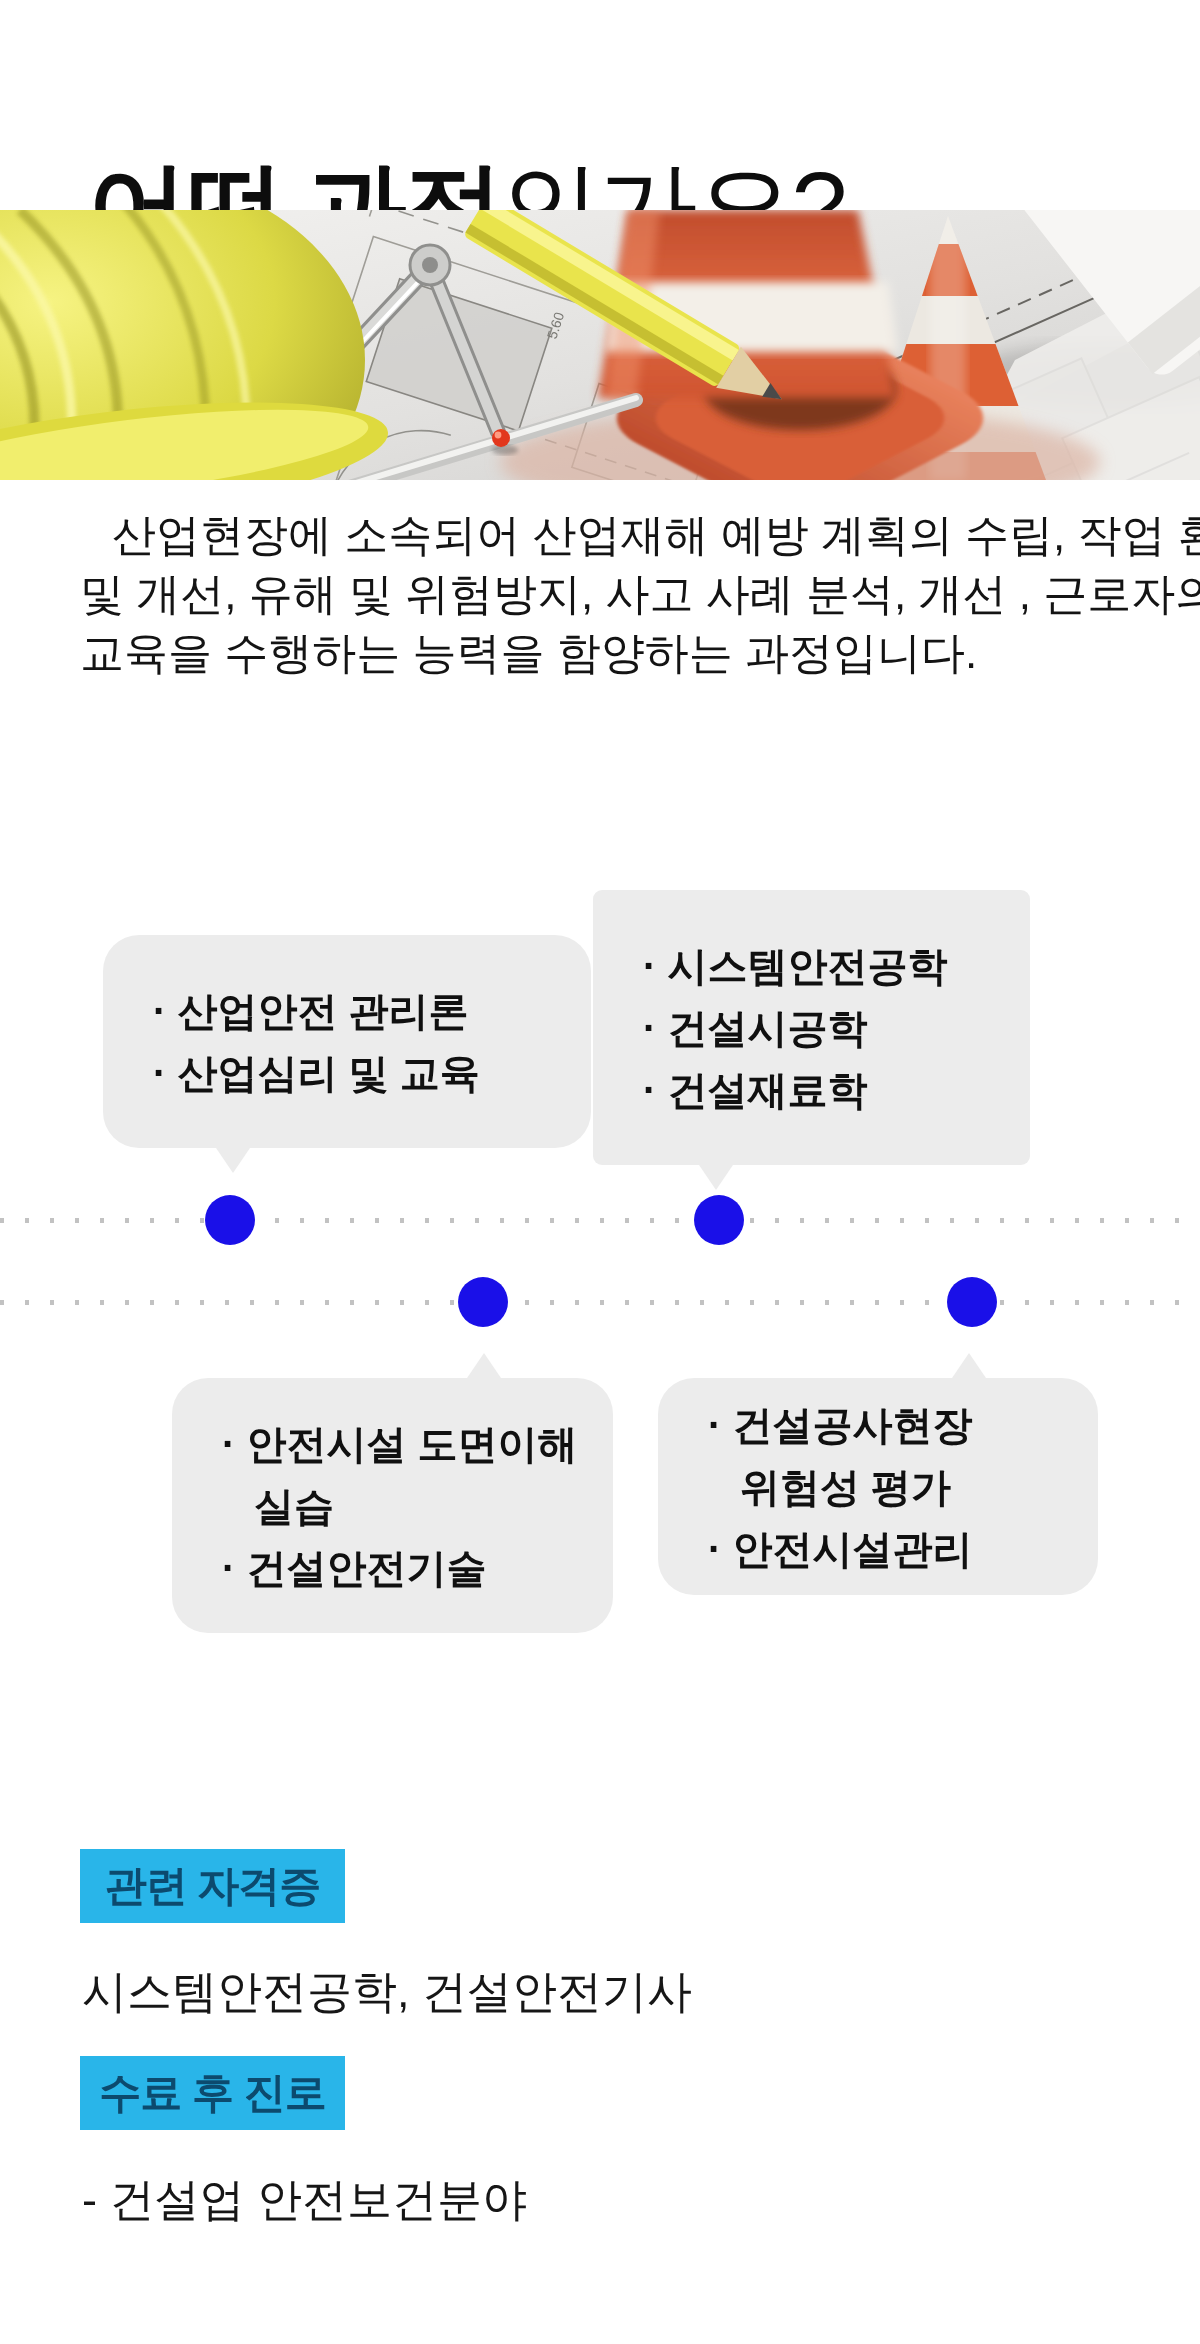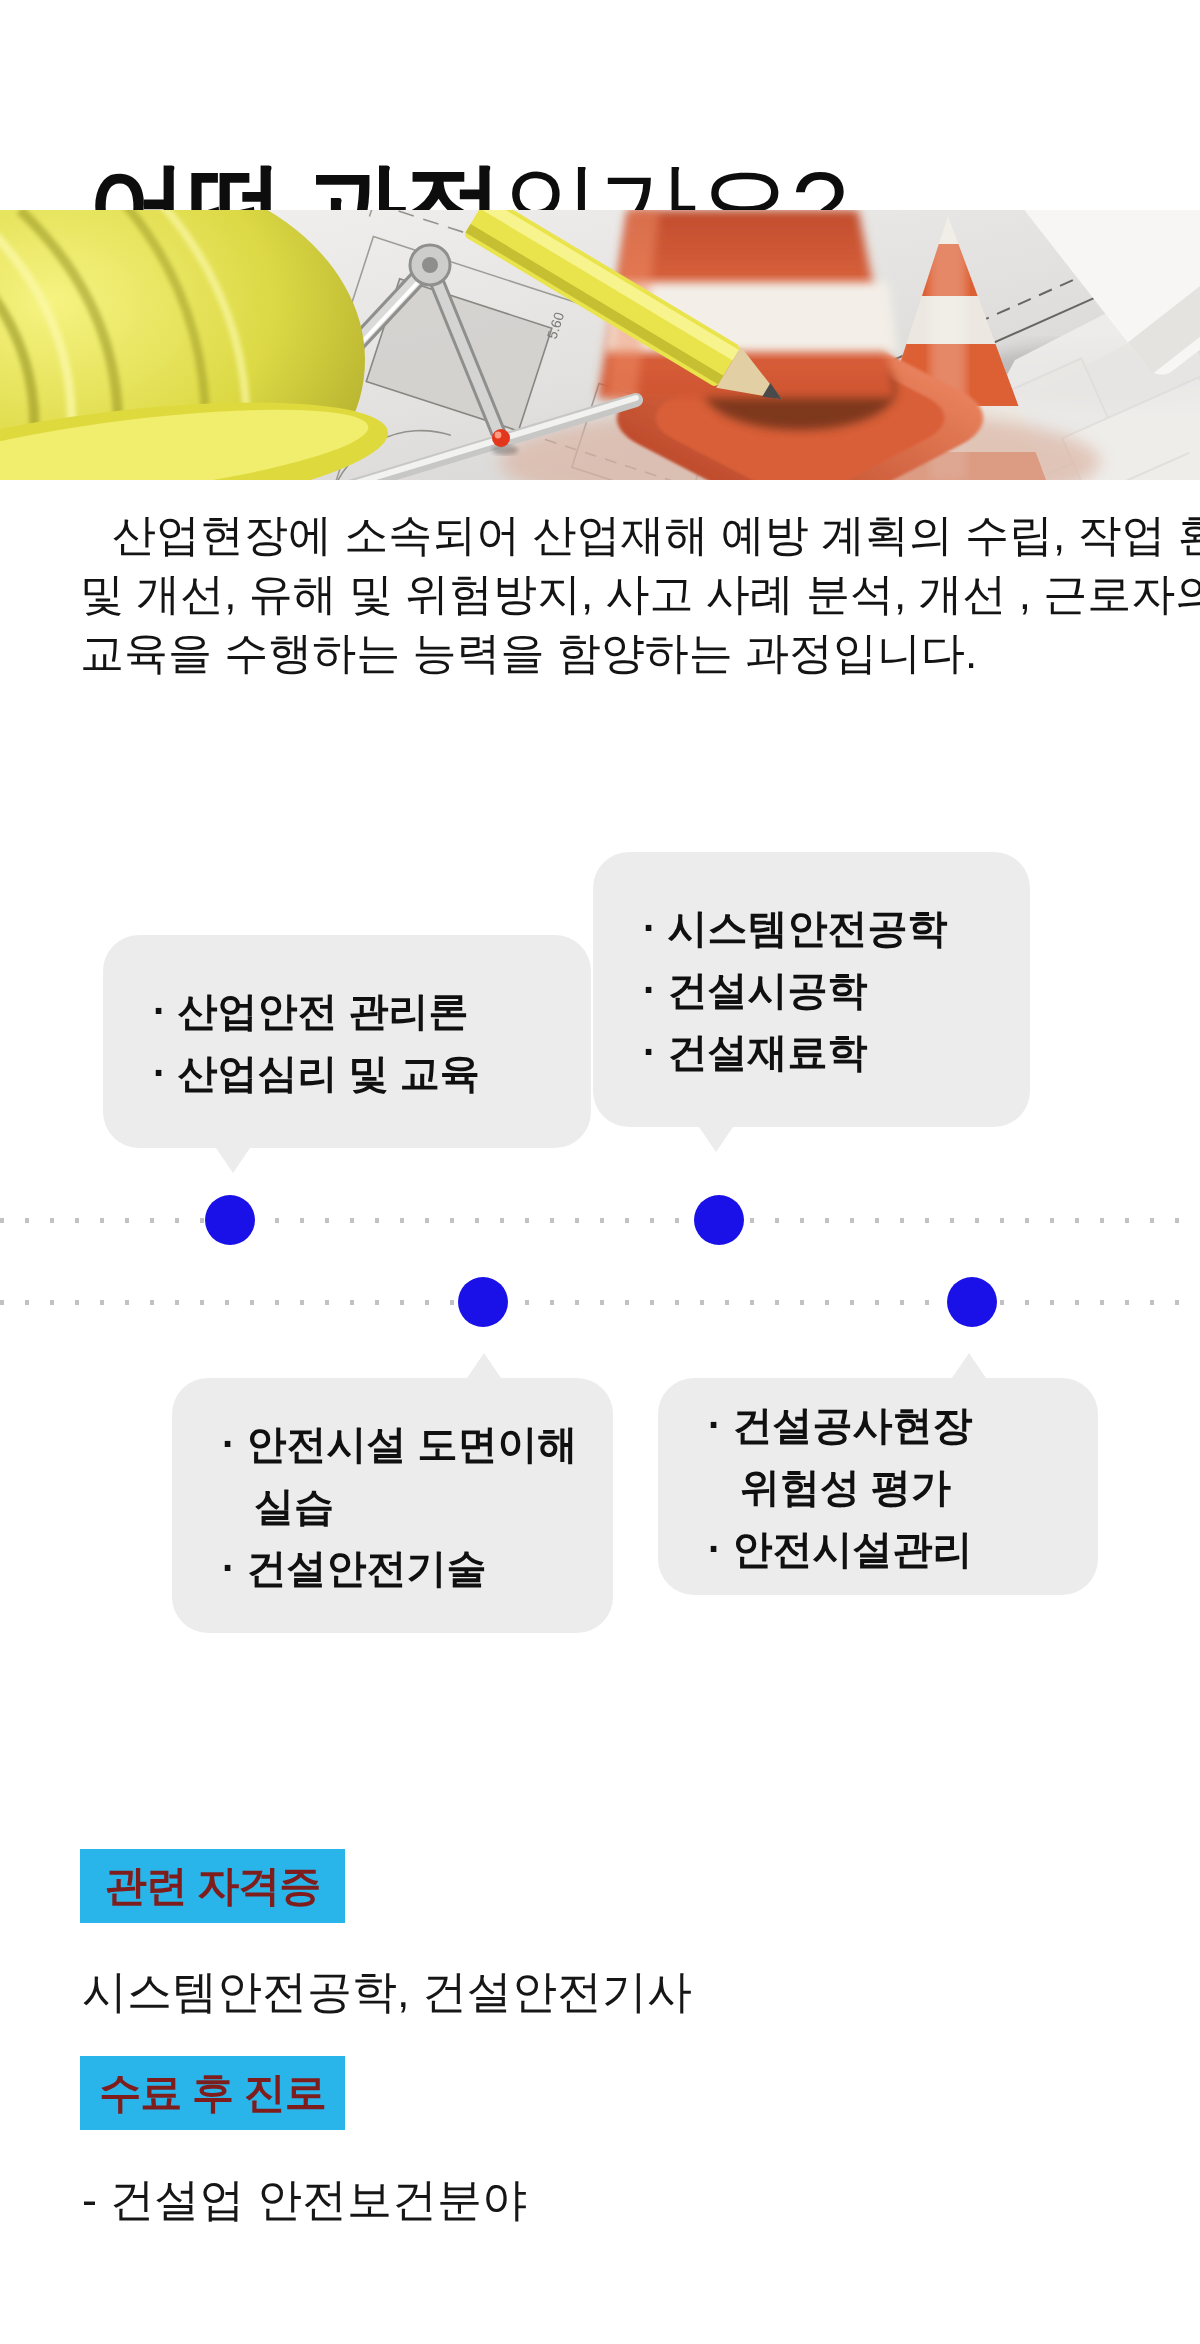--- a/index.html
+++ b/index.html
@@ -36,30 +36,30 @@
   .bubble{position:absolute;background:var(--bubble,#ececec);border-radius:36px;
           font-size:40px;font-weight:700;line-height:62px;color:#101010;
           display:flex;flex-direction:column;justify-content:center;padding-left:50px;box-sizing:border-box;}
   .bubble .bline{white-space:nowrap;}
   .bubble .bline.cont{padding-left:32px;}
   .bubble::after{content:"";position:absolute;width:0;height:0;border:19px solid transparent;}
   .bubble.tail-down::after{border-top:28px solid var(--bubble,#ececec);bottom:-44px;}
   .bubble.tail-up::after{border-bottom:28px solid var(--bubble,#ececec);top:-44px;}
   .b1{left:103px;top:935px;width:488px;height:213px;}
   .b1::after{left:111px;}
-  .b2{left:593px;top:852px;width:437px;height:275px;}
+  .b2{left:593px;top:890px;width:437px;height:275px;border-radius:9px;}
   .b2::after{left:104px;}
   .b3{left:172px;top:1378px;width:441px;height:255px;}
   .b3::after{left:293px;}
   .b4{left:658px;top:1378px;width:440px;height:217px;}
   .b4::after{left:292px;}
 
   
   .badge{position:absolute;left:80px;width:265px;height:74px;background:var(--accent,#29b5e9);
-         color:#7f1d1d;font-size:42px;font-weight:700;display:flex;align-items:center;justify-content:center;
+         color:#0c4a6e;font-size:42px;font-weight:700;display:flex;align-items:center;justify-content:center;
          letter-spacing:-1px;white-space:nowrap;}
   .badge.s1{top:1849px;}
   .badge.s2{top:2056px;}
   .caption{position:absolute;left:82px;font-size:45px;font-weight:400;color:#161616;white-space:nowrap;}
   .caption.c1{top:1962px;}
   .caption.c2{top:2170px;}
 </style>
 </head>
 <body>
 

